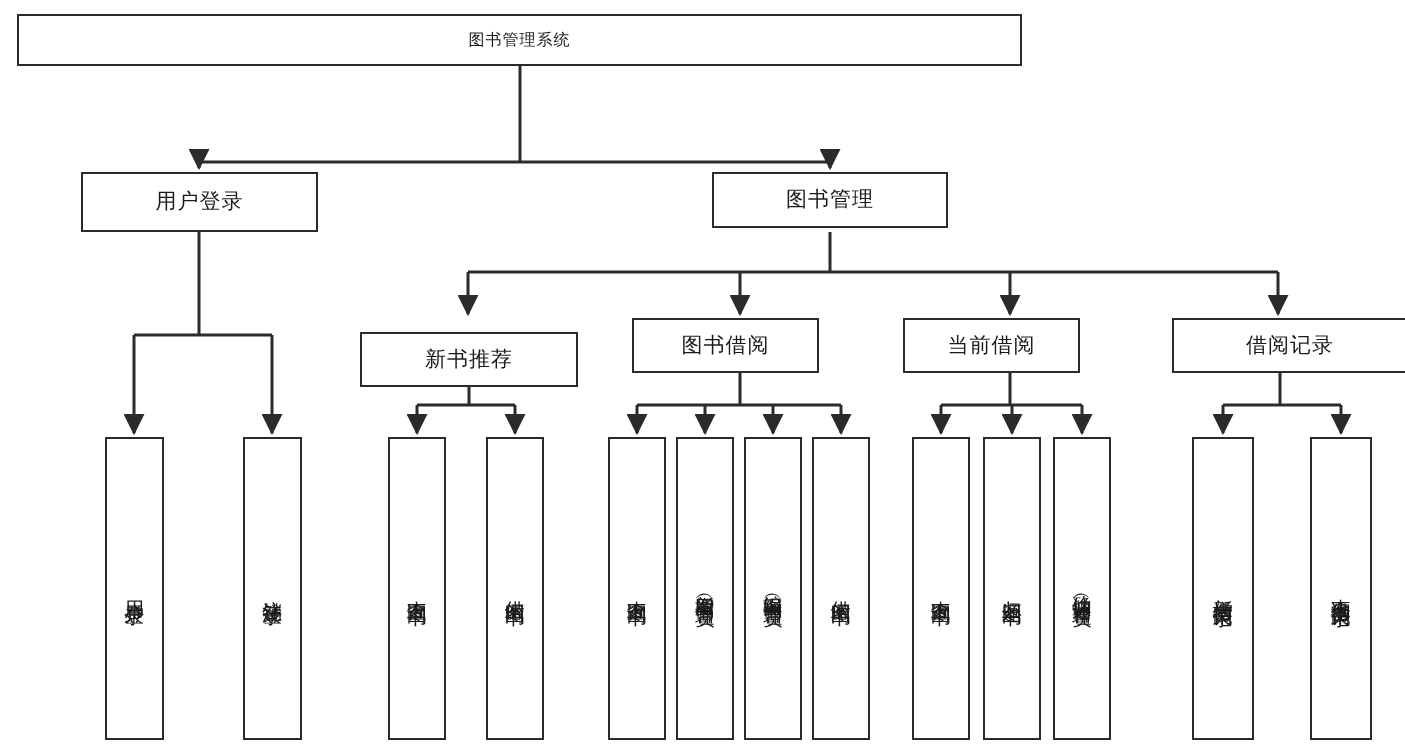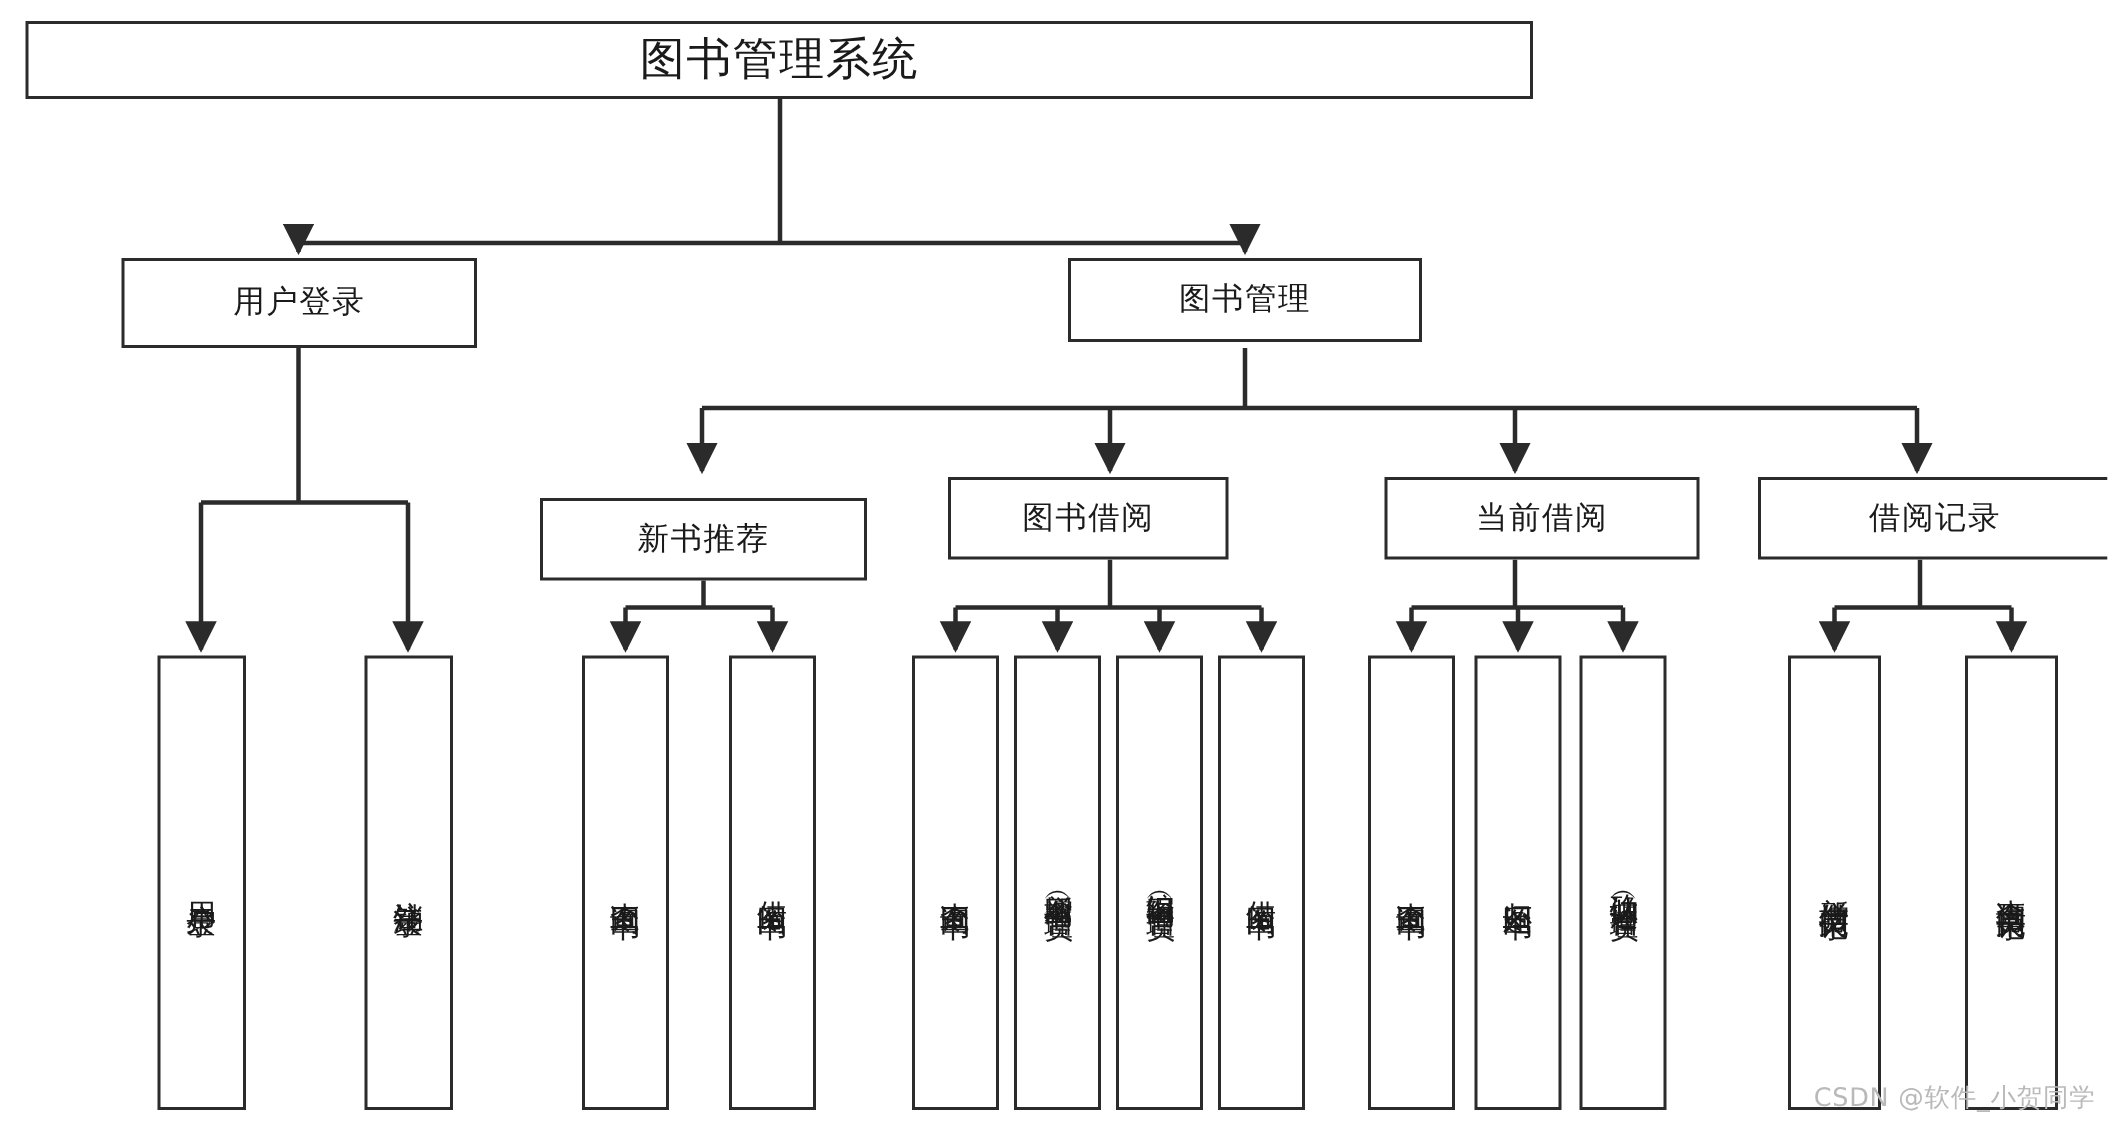--- a/index.html
+++ b/index.html
@@ -35,21 +35,21 @@
   .node.horiz {
     display: flex;
     align-items: center;
     justify-content: center;
     text-align: center;
     font-size: 21px;
     letter-spacing: 1px;
     line-height: 1.2;
   }
   .node.root {
-    font-size: 30px;
+    font-size: 16px;
   }
   .node.vert {
     display: flex;
     align-items: center;
     justify-content: center;
     padding: 6px 0;
   }
   .node.vert .vlabel {
     writing-mode: vertical-rl;
     text-orientation: upright;
@@ -143,21 +143,21 @@
         <span>图书管理</span>
       </div>
     </div>
   <div id="level3-host">
       <div class="node horiz" style="left: 360px; top: 332px; width: 218px; height: 55px;">
         <span>新书推荐</span>
       </div>
       <div class="node horiz" style="left: 632px; top: 318px; width: 187px; height: 55px;">
         <span>图书借阅</span>
       </div>
-      <div class="node horiz" style="left: 903px; top: 318px; width: 210px; height: 55px; margin-left: 20px;">
+      <div class="node horiz" style="left: 903px; top: 318px; width: 177px; height: 55px;">
         <span>当前借阅</span>
       </div>
       <div class="node horiz" style="left: 1172px; top: 318px; width: 236px; height: 55px;">
         <span>借阅记录</span>
       </div>
     </div>
   <div id="leaves-host">
       <div class="node vert" style="left: 105px; top: 437px; width: 59px; height: 303px;">
         <span class="vlabel">用户登录</span>
       </div>
@@ -192,14 +192,13 @@
         <span class="vlabel">确认归还（管理员）</span>
       </div>
       <div class="node vert" style="left: 1192px; top: 437px; width: 62px; height: 303px;">
         <span class="vlabel">新增借阅记录</span>
       </div>
       <div class="node vert" style="left: 1310px; top: 437px; width: 62px; height: 303px;">
         <span class="vlabel">查询借阅记录</span>
       </div>
     </div>
 
-  <div class="watermark">CSDN @软件_小贺同学</div>
 </div>
 
 </body></html>

